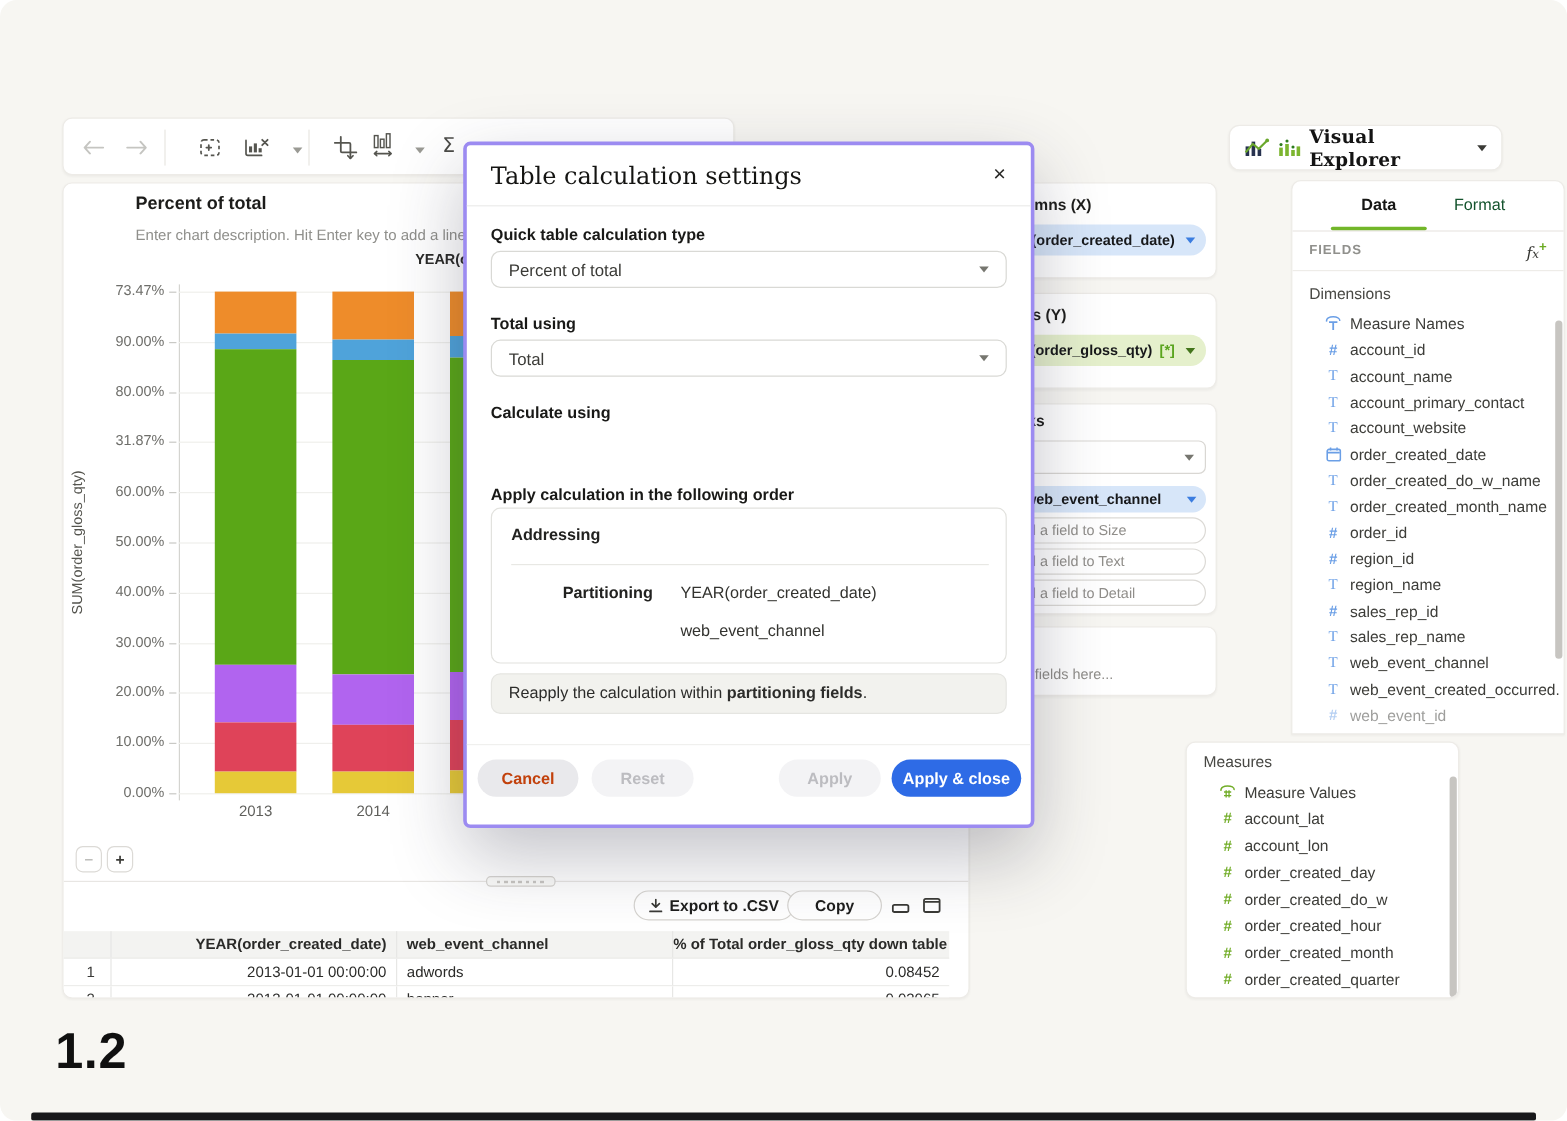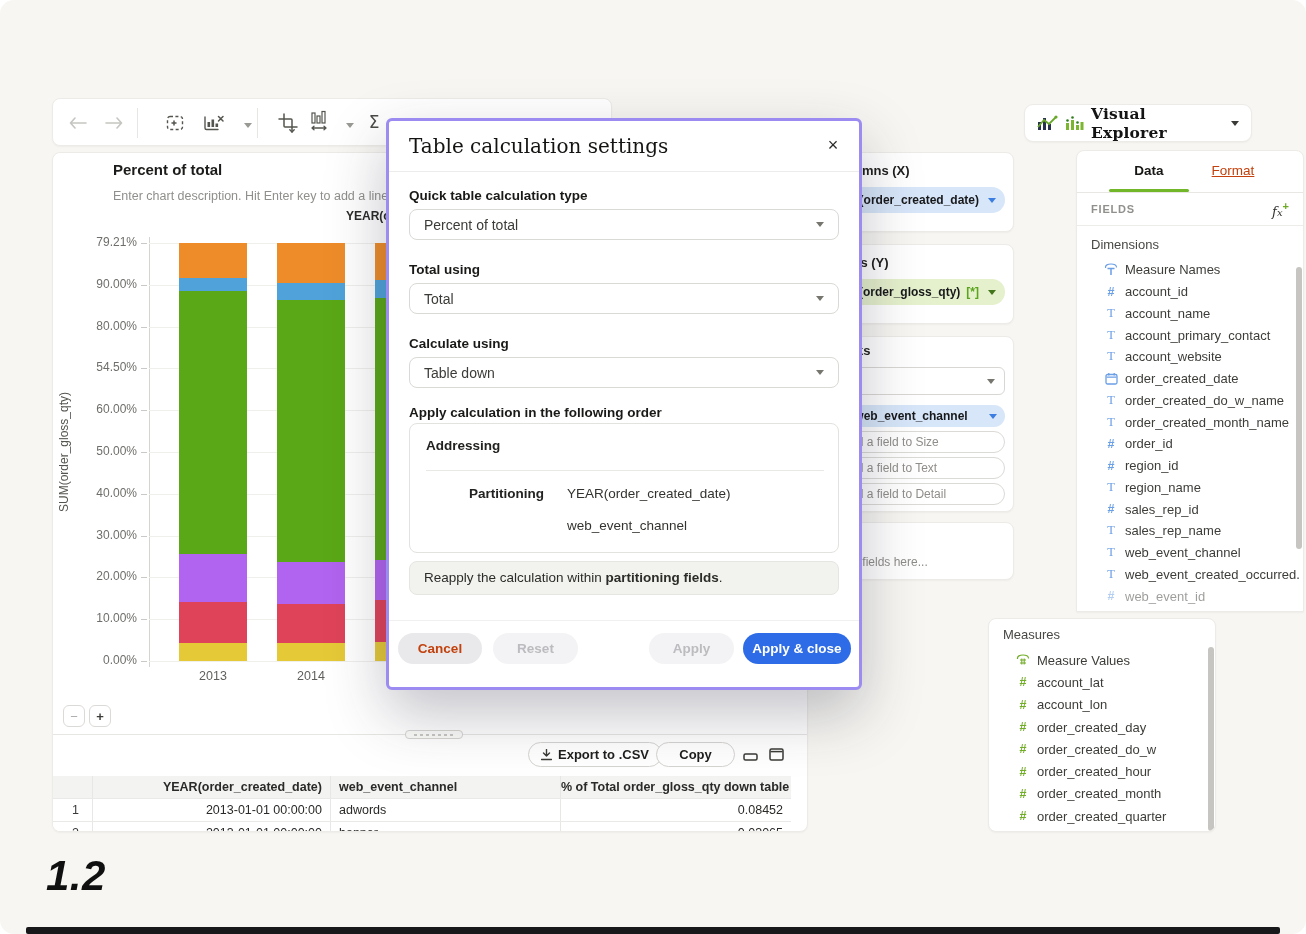--- a/index.html
+++ b/index.html
@@ -78,21 +78,21 @@
   .m-box{position:absolute;left:20px;width:430px;height:130px;border:1px solid #e2e2de;border-radius:8px;box-sizing:border-box;}
   .m-box-label{position:absolute;left:16px;font-size:13.5px;font-weight:700;color:#222220;}
   .m-box-val{position:absolute;left:157px;font-size:13.5px;color:#33332f;}
   .m-note{position:absolute;left:20px;width:430px;height:34px;background:#f2f2ee;border:1px solid #e5e5e1;border-radius:8px;box-sizing:border-box;line-height:32px;padding-left:14px;font-size:13.5px;color:#2c2c2a;}
   .hline{position:absolute;height:1px;background:#ececea;}
   .mbtn{position:absolute;height:31px;border-radius:16px;border:none;font-family:inherit;font-size:13.5px;font-weight:600;display:flex;align-items:center;justify-content:center;box-sizing:border-box;}
   .mbtn.neutral{background:#e9e9ec;color:#c2410c;}
   .mbtn.disabled{background:#f3f3f5;color:#bcbcc0;}
   .mbtn.primary{background:#2e6be6;color:#fff;}
 
-  .fig-label{position:absolute;left:46px;top:852px;font-size:42px;font-weight:700;color:#101010;letter-spacing:.5px;font-style:italic;}
+  .fig-label{position:absolute;left:46px;top:852px;font-size:42px;font-weight:700;color:#101010;letter-spacing:.5px;}
   svg{display:block;}
 </style>
 </head>
 <body>
 
 <div class="frame">
   <div class="bottom-bar"></div>
 
   <div class="card" style="left:52px;top:98px;width:560px;height:48px;border-radius:8px;">
     <div class="tbtn" style="left:12px;top:11px;">
@@ -155,24 +155,24 @@
     <div class="y-title" style="left:4px;top:90px;height:418px;">SUM(order_gloss_qty)</div>
 
     <div class="abs" id="ylabels" style="left:20px;top:90px;width:64px;height:418px;">
         <div class="ytick" style="top: 410px;">0.00%</div>
         <div class="ytick" style="top: 368.2px;">10.00%</div>
         <div class="ytick" style="top: 326.4px;">20.00%</div>
         <div class="ytick" style="top: 284.6px;">30.00%</div>
         <div class="ytick" style="top: 242.8px;">40.00%</div>
         <div class="ytick" style="top: 201px;">50.00%</div>
         <div class="ytick" style="top: 159.2px;">60.00%</div>
-        <div class="ytick" style="top: 117.4px;">54.50%</div>
+        <div class="ytick" style="top: 117.4px;">31.87%</div>
         <div class="ytick" style="top: 75.6px;">80.00%</div>
         <div class="ytick" style="top: 33.8px;">90.00%</div>
-        <div class="ytick" style="top: -8px;">79.21%</div>
+        <div class="ytick" style="top: -8px;">73.47%</div>
       </div>
     <div class="abs" id="yticks" style="left:88px;top:90px;width:8px;height:418px;">
         <div class="tickmark" style="top: 418px; left: 0px;"></div>
         <div class="tickmark" style="top: 376.2px; left: 0px;"></div>
         <div class="tickmark" style="top: 334.4px; left: 0px;"></div>
         <div class="tickmark" style="top: 292.6px; left: 0px;"></div>
         <div class="tickmark" style="top: 250.8px; left: 0px;"></div>
         <div class="tickmark" style="top: 209px; left: 0px;"></div>
         <div class="tickmark" style="top: 167.2px; left: 0px;"></div>
         <div class="tickmark" style="top: 125.4px; left: 0px;"></div>
@@ -331,21 +331,21 @@
           <circle cx="12.5" cy="7.5" r="1.3" fill="#2e7d1e"></circle>
         </svg>
     </span>
     <span class="explorer-label">Visual Explorer</span>
     <span class="caret" style="margin-left:auto;border-top-color:#3a3a36;"></span>
   </div>
 
   <div class="card" style="left:1076px;top:150px;width:228px;height:462px;overflow:hidden;border-bottom-left-radius:0;border-bottom-right-radius:0;">
     <div class="tab" style="left:37px;top:12px;font-weight:700;color:#161614;">Data</div>
     <div class="abs" style="left:32px;top:38px;width:80px;height:3px;background:#72b629;border-radius:2px;"></div>
-    <div class="tab" style="left:121px;top:12px;color:#c2410c;text-decoration:underline;">Format</div>
+    <div class="tab" style="left:121px;top:12px;color:#14532d;">Format</div>
     <div class="hline" style="left:0;top:41px;width:228px;background:#e9e7e3;"></div>
 
     <div class="abs fields-hdr" style="left:14px;top:52px;">FIELDS</div>
     <div class="abs" style="right:14px;top:49px;"><span class="fx-ic">f<span style="font-size:10px;">x</span></span><span class="fx-plus">+</span></div>
     <div class="hline" style="left:0;top:74px;width:228px;background:#eeece8;"></div>
 
     <div class="abs sect-label" style="left:14px;top:86px;">Dimensions</div>
     <div class="flist" id="dimlist" style="top:108px;width:222px;height:354px;">
         <div class="fitem" style="height: 21.75px;">
           <span class="fic dimc">
@@ -530,24 +530,20 @@
       <span class="caret" style="border-top-color:#68686derror2;"></span>
     </div>
 
     <div class="m-label" style="top:141px;">Total using</div>
     <div class="m-select" style="top:162px;gap:18px;">
       <span>Total</span>
       <span class="caret"></span>
     </div>
 
     <div class="m-label" style="top:215px;">Calculate using</div>
-    <div class="m-select" style="top:236px;">
-      <span>Table down</span>
-      <span class="caret"></span>
-    </div>
 
     <div class="m-label" style="top:284px;">Apply calculation in the following order</div>
     <div class="m-box" style="top:302px;">
       <div class="m-box-label" style="top:14px;">Addressing</div>
       <div class="hline" style="left:16px;top:46px;width:398px;background:#e8e8e4;"></div>
       <div class="m-box-label" style="top:62px;margin-left:43px;">Partitioning</div>
       <div class="m-box-val" style="top:62px;">YEAR(order_created_date)</div>
       <div class="m-box-val" style="top:94px;">web_event_channel</div>
     </div>
 

